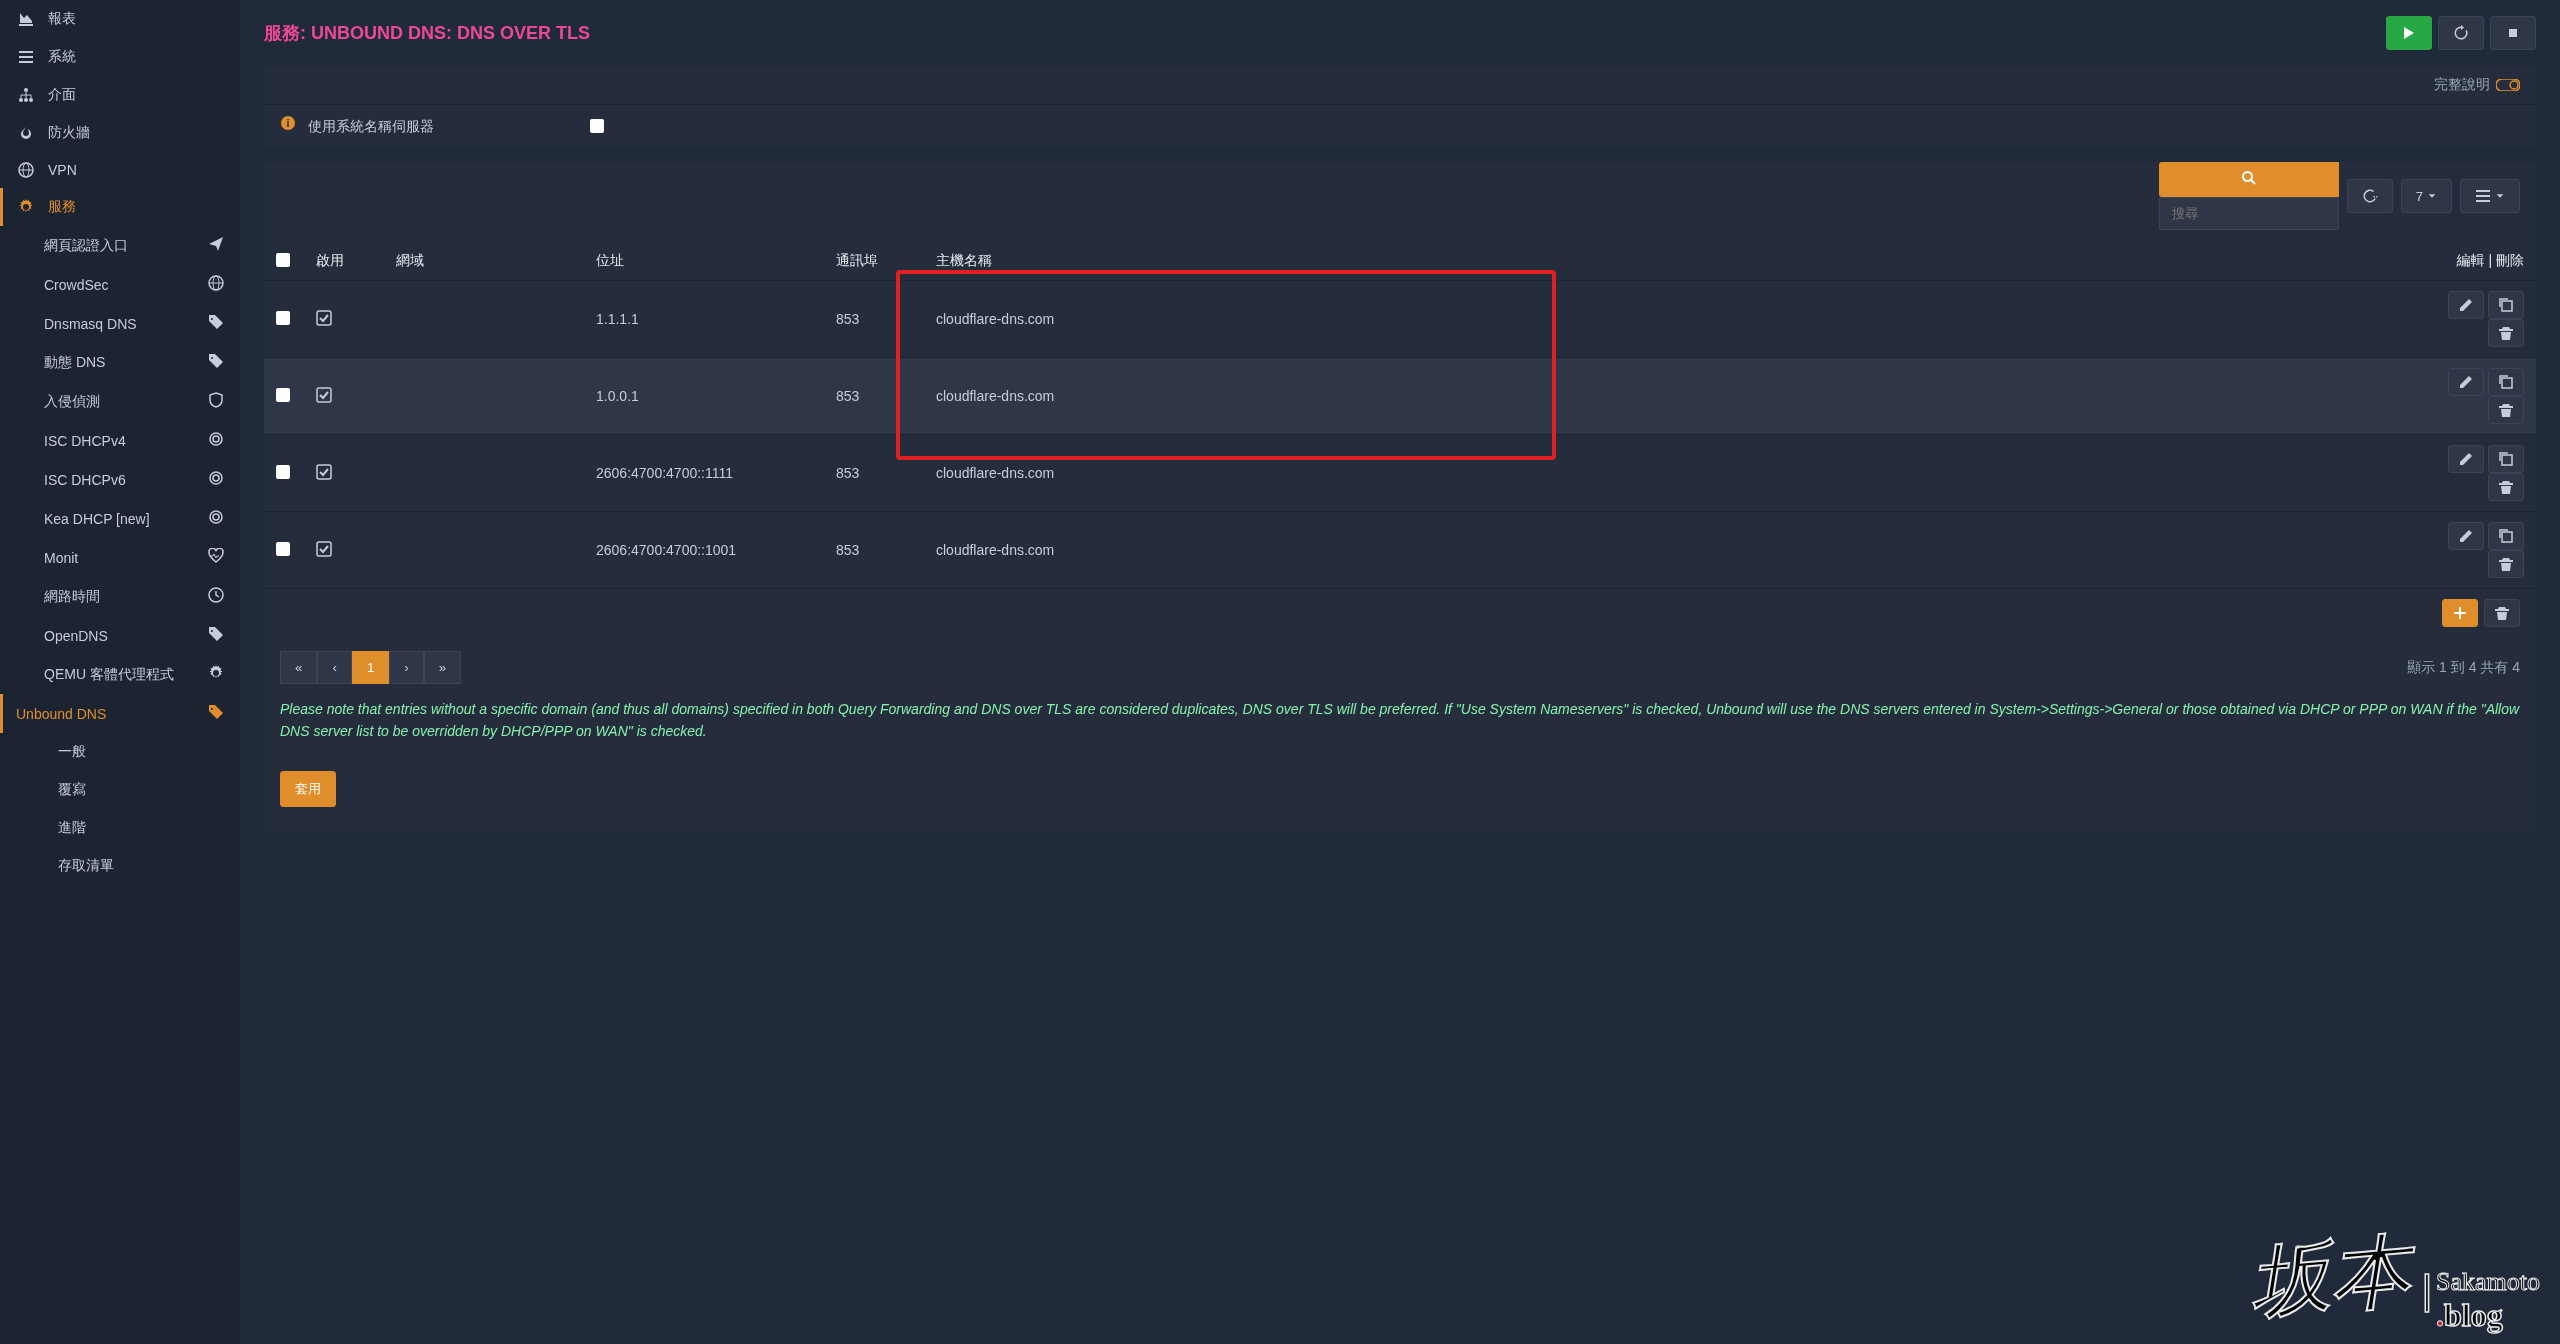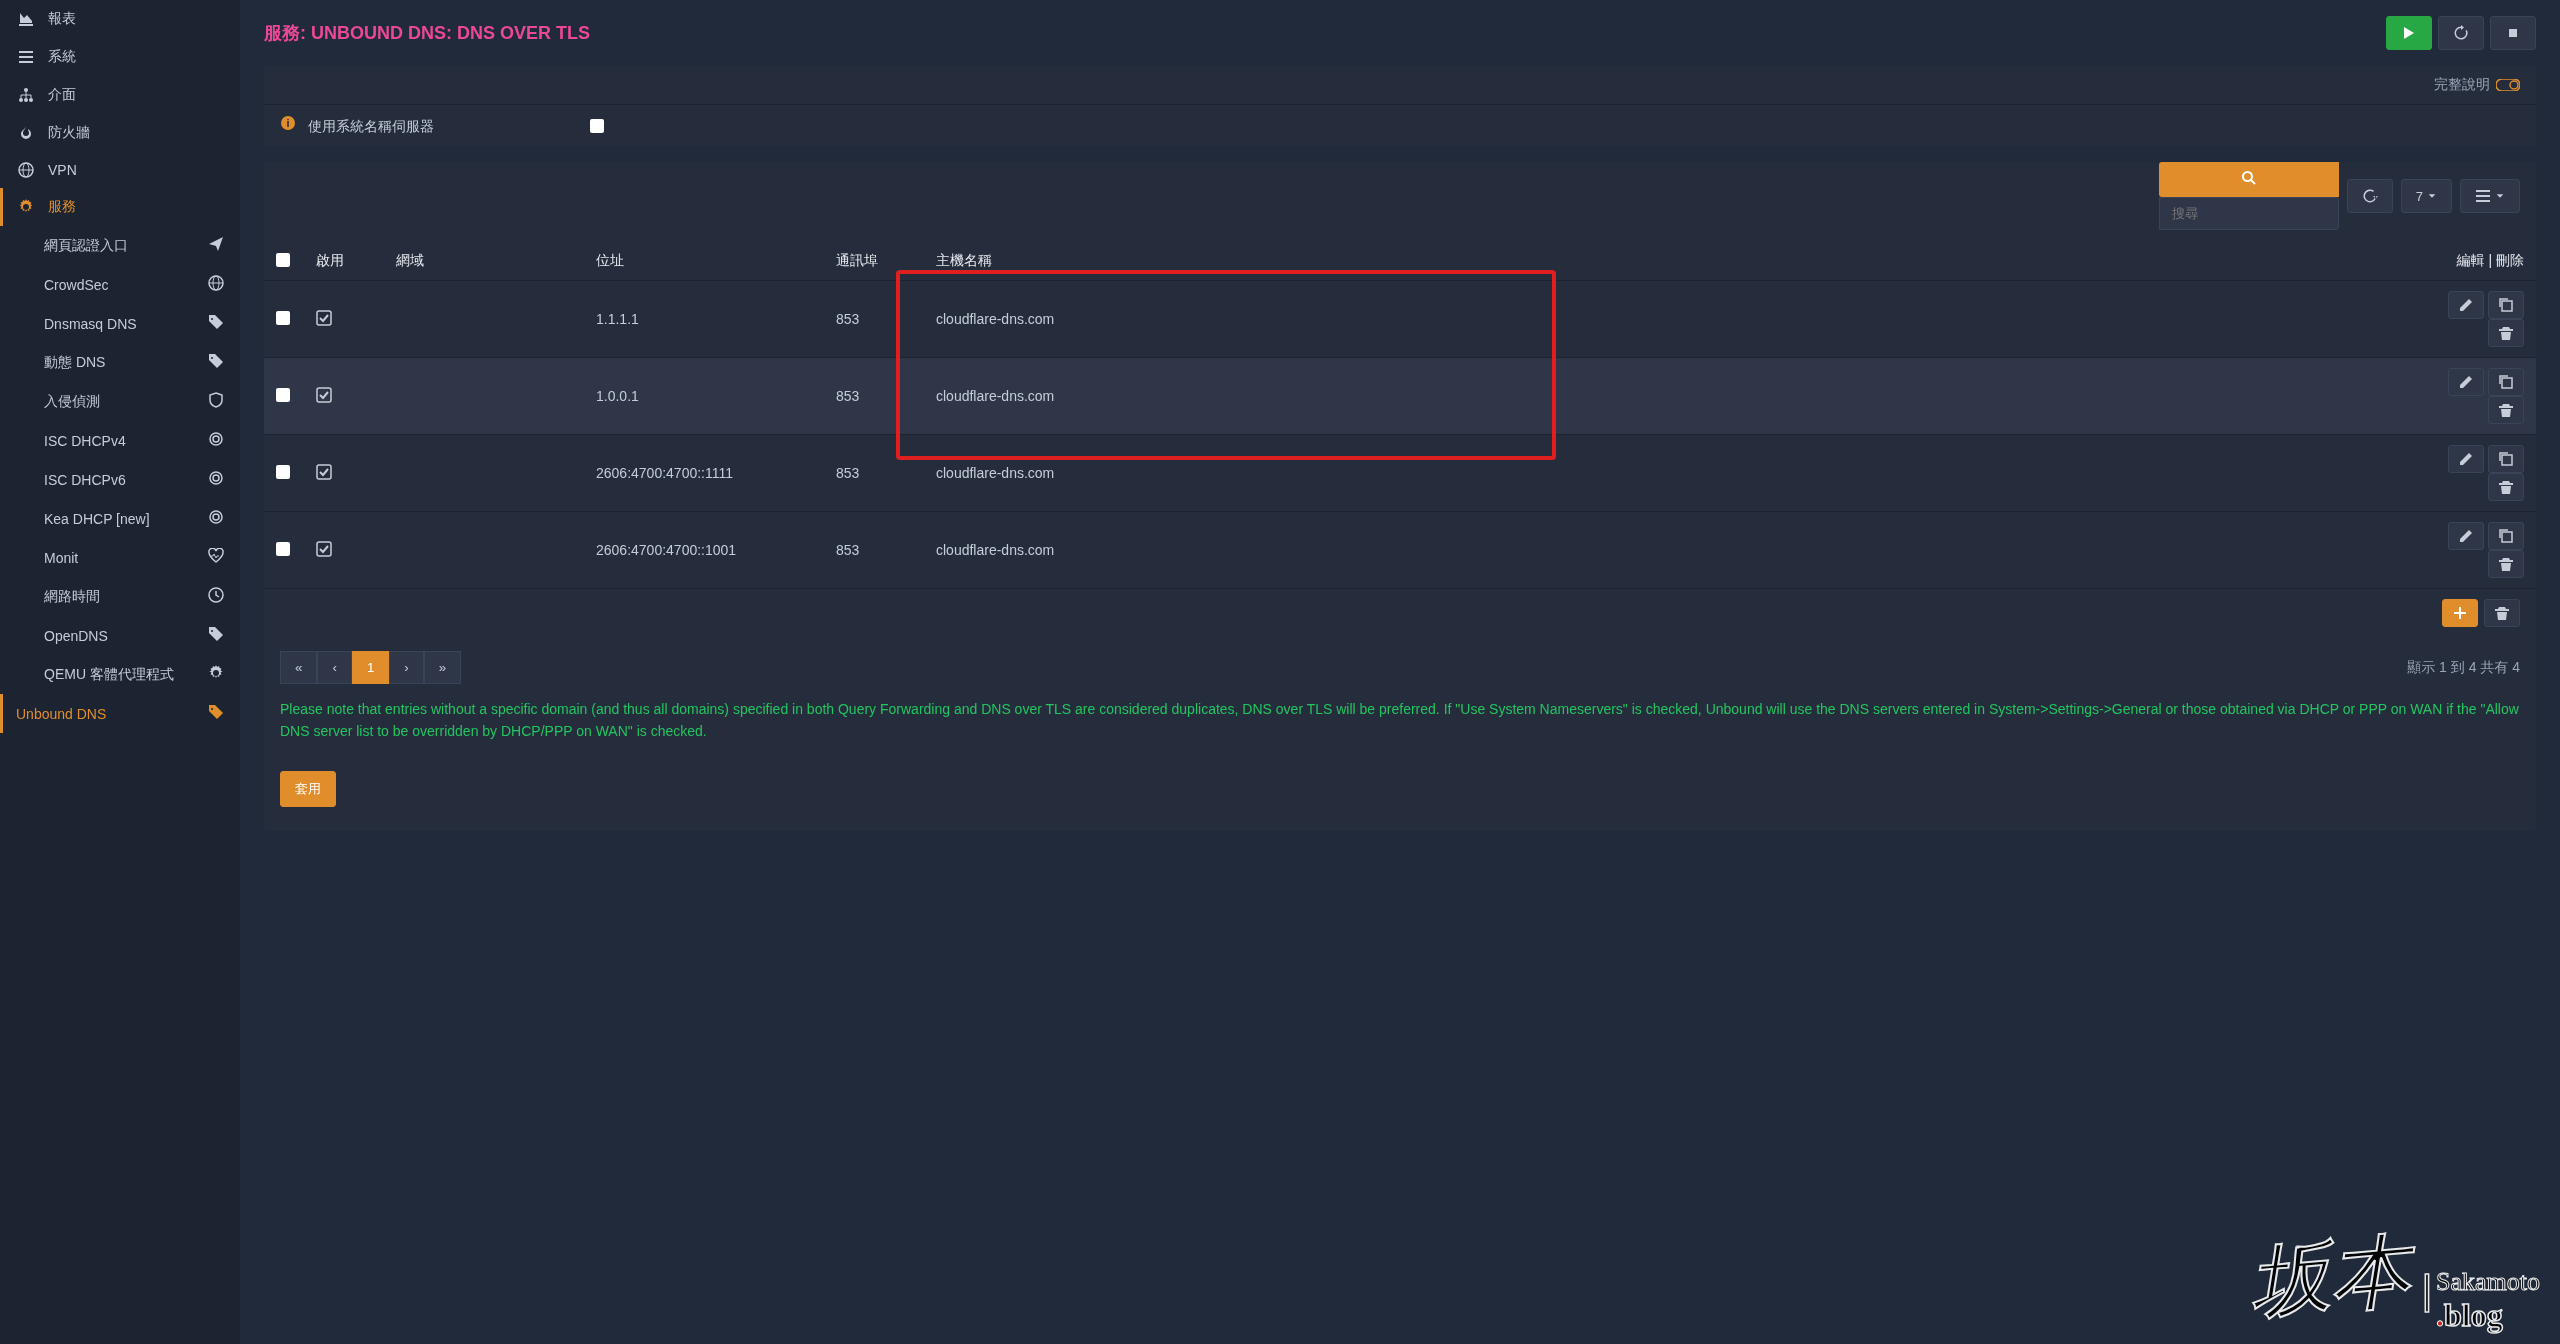--- a/index.html
+++ b/index.html
@@ -47,21 +47,21 @@
 .col-addr { width: 240px; }
 .col-port { width: 100px; }
 .col-actions { width: 120px; text-align: right; }
 .highlight-box { position: absolute; border: 4px solid #e02020; pointer-events: none; border-radius: 4px; }
 
 .footer-row { display: flex; justify-content: flex-end; padding: 10px 16px; gap: 6px; }
 .pagination { display: flex; gap: 0; padding: 14px 16px; align-items: center; }
 .pg-btn { background: #2e3647; border: 1px solid #3a4358; color: #c5cdd8; padding: 8px 14px; cursor: pointer; }
 .pg-btn.active { background: #e08e2b; border-color: #e08e2b; color: #fff; }
 .pg-info { margin-left: auto; color: #9aa4b5; }
-.note { padding: 0 16px 14px; color: #22c55e; line-height: 1.6; }
+.note { padding: 0 16px 14px; color: #86efac; line-height: 1.6; font-style: italic; }
 .apply-row { padding: 14px 16px 24px; }
 
 .watermark { position: fixed; bottom: 10px; right: 20px; pointer-events: none; opacity: 0.9; }
 .watermark .kanji { font-size: 80px; font-family: serif; font-style: italic; color: #000; -webkit-text-stroke: 2px #fff; display: inline-block; transform: rotate(-5deg); }
 .watermark .txt { display: inline-block; vertical-align: middle; margin-left: 8px; }
 .watermark .top { font-family: cursive; font-size: 26px; color: #000; -webkit-text-stroke: 1px #fff; }
 .watermark .bot { font-family: cursive; font-size: 32px; font-weight: bold; color: #000; -webkit-text-stroke: 1.5px #fff; }
 .watermark .dot { color: #e02020; -webkit-text-stroke: 1px #fff; }
 
 svg { width: 16px; height: 16px; fill: currentColor; }
@@ -207,20 +207,26 @@
         <span class="badge-icon"><svg viewBox="0 0 16 16">
             <path d="M8 5a3 3 0 1 0 0 6 3 3 0 0 0 0-6zM8 0l1 2 2-1 .5 2 2 .5-1 2 2 1-2 1 1 2-2 .5-.5 2-2-1-1 2-1-2-2 1-.5-2-2-.5 1-2-2-1 2-1-1-2 2-.5.5-2 2 1z" fill-rule="evenodd"></path>
           </svg></span>
       </div>
       <div class="sidebar-item sidebar-sub active">
         <span>Unbound DNS</span>
         <span class="badge-icon"><svg viewBox="0 0 16 16">
             <path d="M1 1h6l8 8-6 6-8-8zM4 4a1 1 0 1 0 0 2 1 1 0 0 0 0-2z"></path>
           </svg></span>
       </div>
+    </div>
+  <div id="sidebar-subsub">
+      <div class="sidebar-item sidebar-subsub">一般</div>
+      <div class="sidebar-item sidebar-subsub">覆寫</div>
+      <div class="sidebar-item sidebar-subsub">進階</div>
+      <div class="sidebar-item sidebar-subsub">存取清單</div>
     </div>
 </div>
 
 <div class="main">
   <div class="header-row">
     <div class="page-title">服務: UNBOUND DNS: DNS OVER TLS</div>
     <div class="btn-grp">
       <button class="btn btn-green">
           <svg viewBox="0 0 16 16">
             <path d="M3 2l10 6-10 6z"></path>

